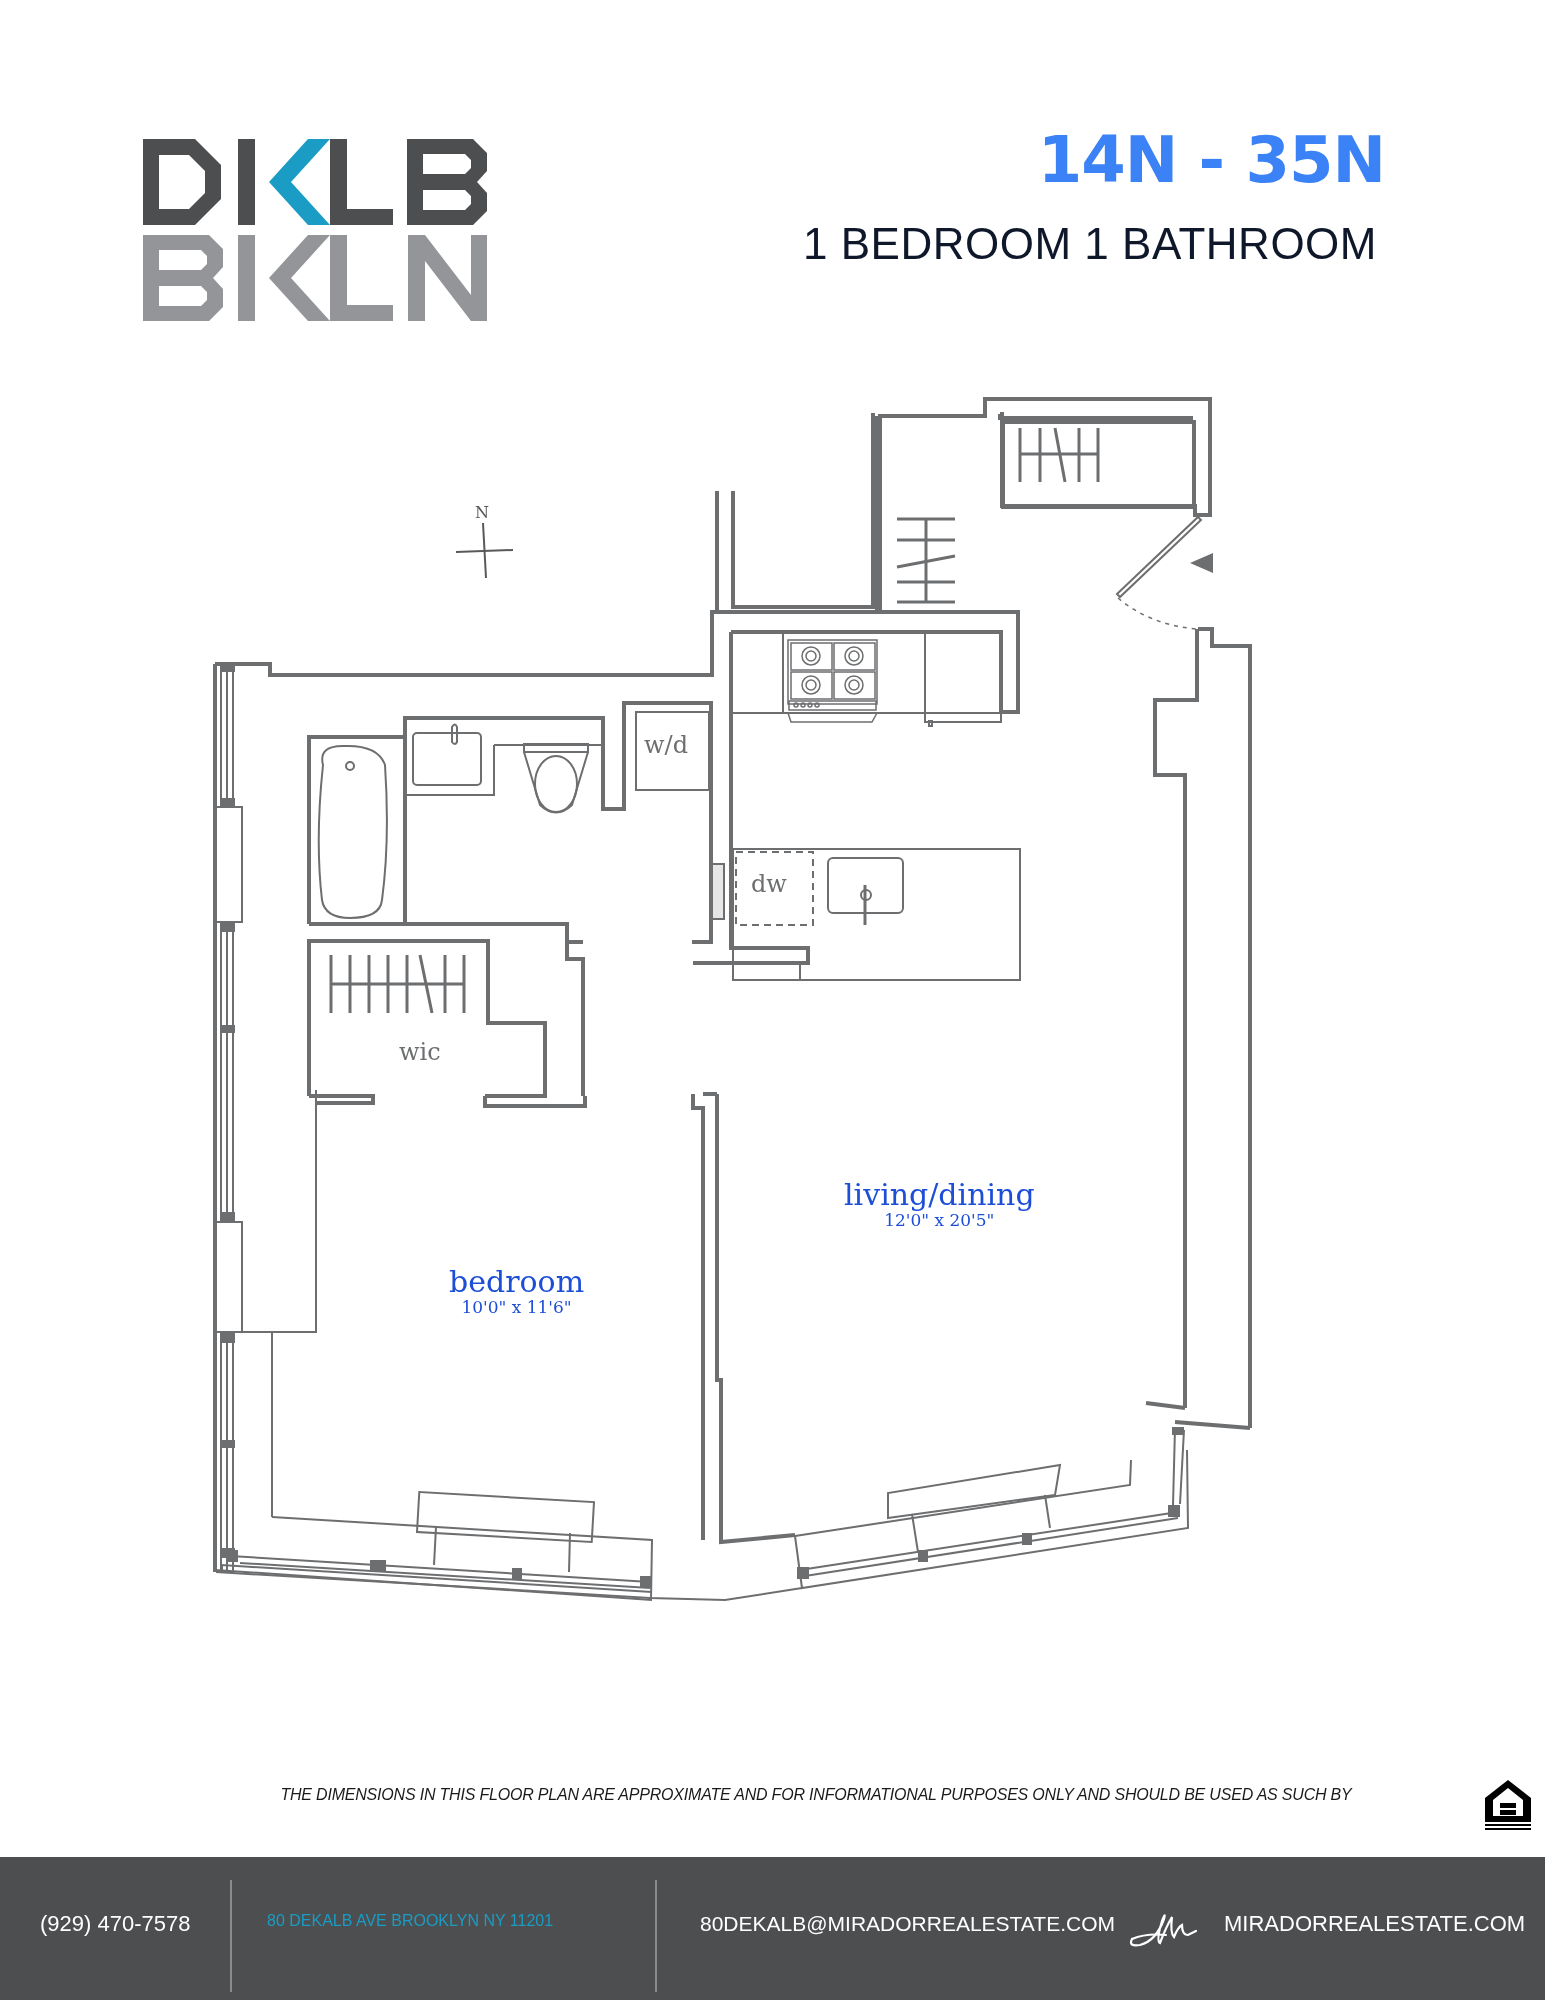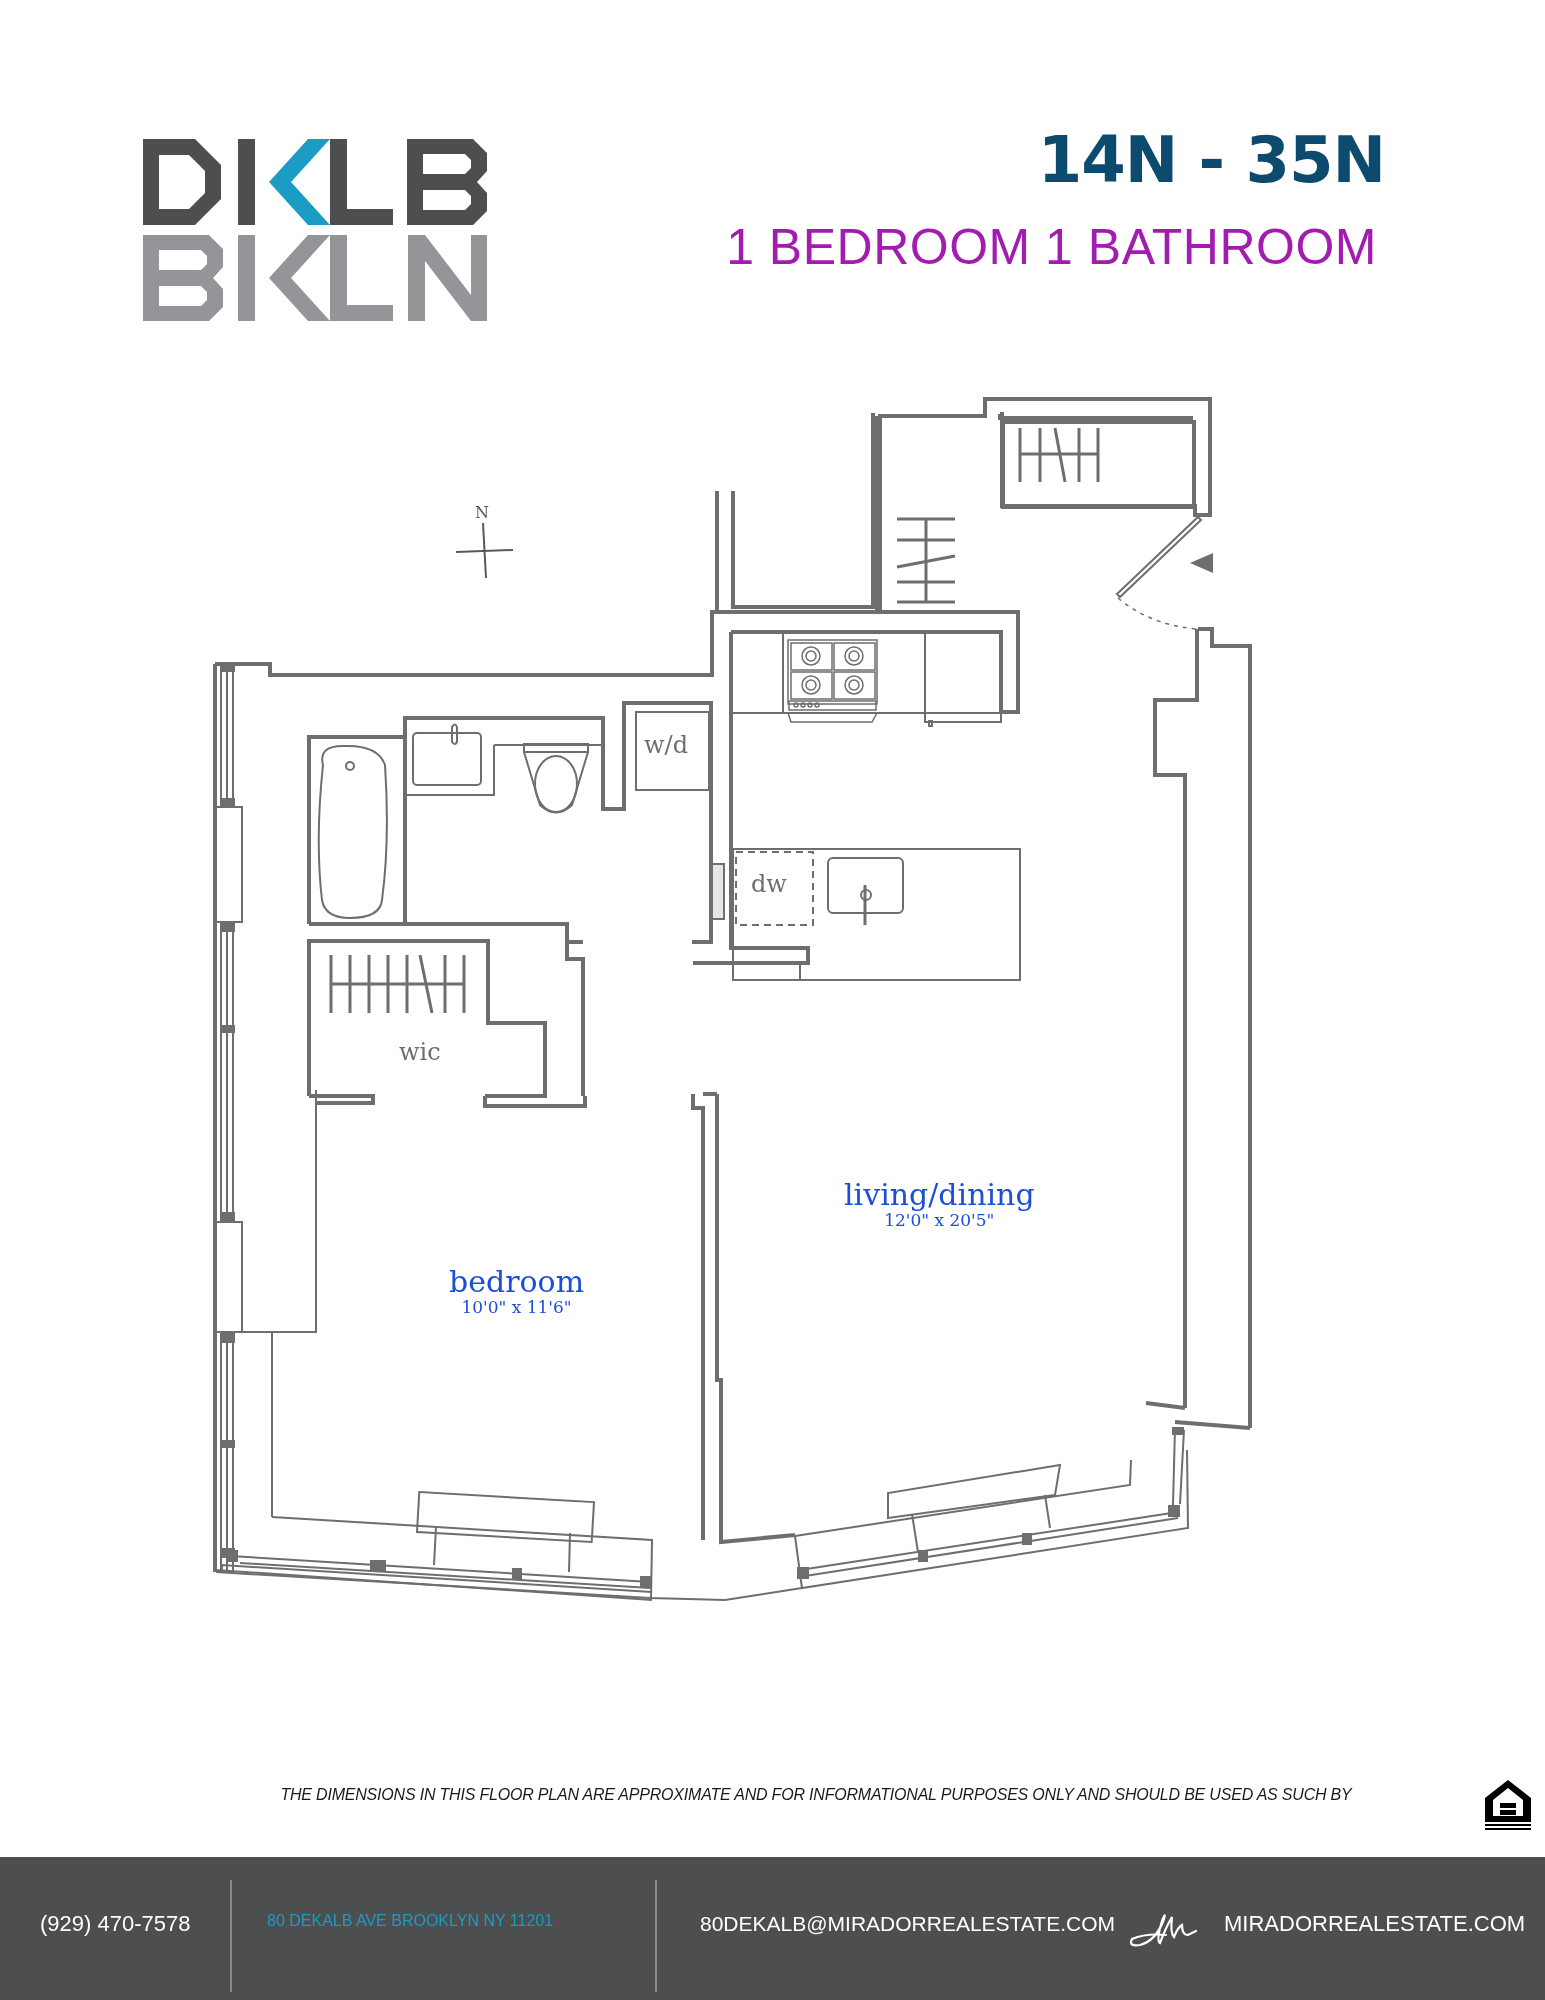--- a/index.html
+++ b/index.html
@@ -23,31 +23,31 @@
       height: 182px;
     }
     .unit-title {
       position: absolute;
       right: 160px;
       top: 128px;
       font-family: "DejaVu Sans", sans-serif;
       font-weight: bold;
       font-size: 64px;
       letter-spacing: -1px;
-      color: #0c4a6e;
+      color: #3b82f6;
       line-height: 1;
     }
     .unit-subtitle {
       position: absolute;
       right: 168px;
       top: 222px;
       font-family: "Liberation Sans", sans-serif;
-      font-size: 50px;
+      font-size: 44px;
       letter-spacing: 0.5px;
-      color: #a21caf;
+      color: #0f172a;
       line-height: 1;
     }
     .floorplan {
       position: absolute;
       left: 0;
       top: 0;
       width: 1545px;
       height: 1700px;
     }
     .room-label {

